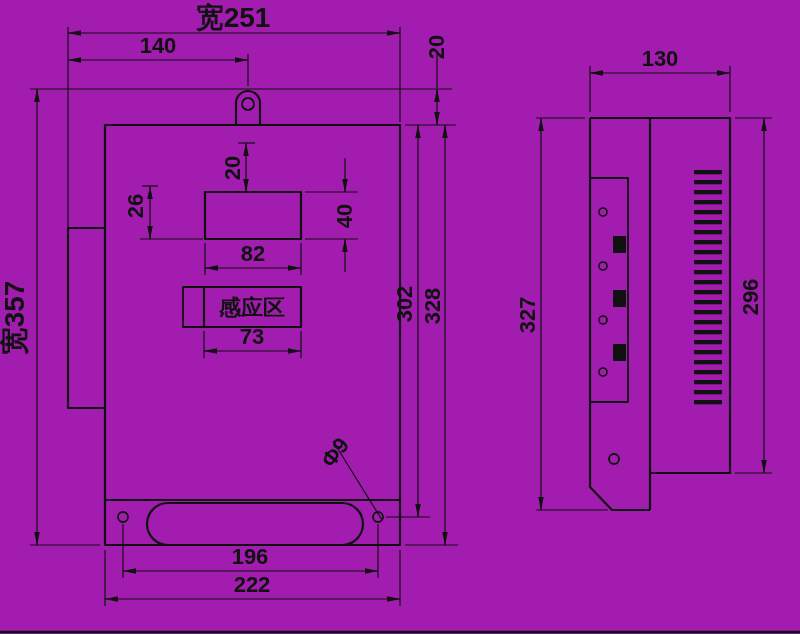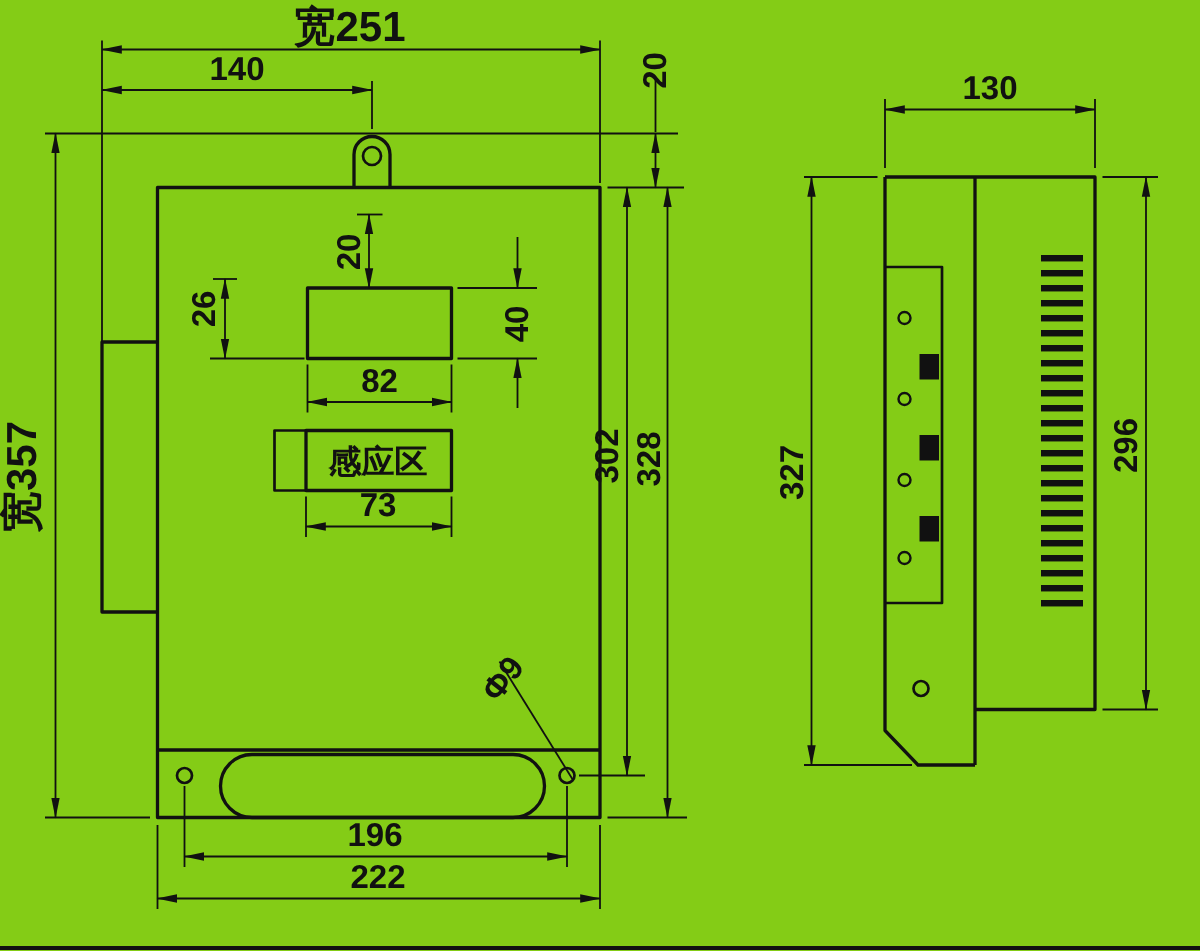--- a/index.html
+++ b/index.html
@@ -1,16 +1,16 @@
 <!DOCTYPE html>
 <html><head>
 <meta charset="utf-8">
 <style>
   html,body{margin:0;padding:0;background:#fff;}
-  .canvas{position:relative;width:800px;height:634px;background:#84cc16;overflow:hidden;}
+  .canvas{position:relative;width:800px;height:634px;background:#a21caf;overflow:hidden;}
   svg{display:block;}
   text{fill:#111;font-family:"Liberation Sans","DejaVu Sans",sans-serif;}
   .t-dim{font-size:22px;font-weight:600;}
   .t-big{font-size:28px;font-weight:600;}
   .t-box{font-size:22px;font-weight:600;}
 </style>
 </head>
 <body>
 
 <div class="canvas">

